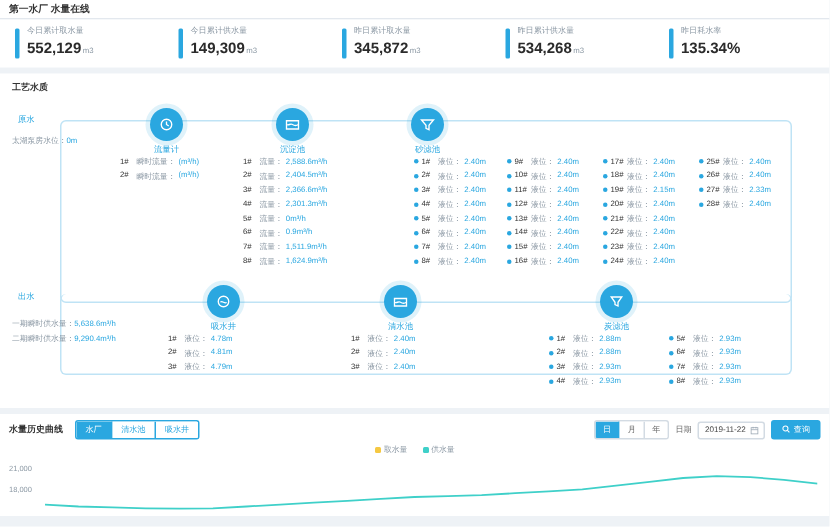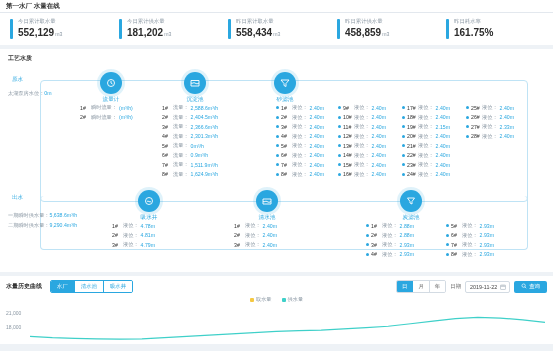--- a/index.html
+++ b/index.html
@@ -143,42 +143,42 @@
       <div class="bar"></div>
       <div class="txt">
         <div class="lbl">今日累计取水量</div>
         <div class="val"><span>552,129</span><span class="unit">m3</span></div>
       </div>
     </div>
     <div class="kpi">
       <div class="bar"></div>
       <div class="txt">
         <div class="lbl">今日累计供水量</div>
-        <div class="val"><span>181,202</span><span class="unit">m3</span></div>
+        <div class="val"><span>149,309</span><span class="unit">m3</span></div>
       </div>
     </div>
     <div class="kpi">
       <div class="bar"></div>
       <div class="txt">
         <div class="lbl">昨日累计取水量</div>
-        <div class="val"><span>558,434</span><span class="unit">m3</span></div>
+        <div class="val"><span>345,872</span><span class="unit">m3</span></div>
       </div>
     </div>
     <div class="kpi">
       <div class="bar"></div>
       <div class="txt">
         <div class="lbl">昨日累计供水量</div>
-        <div class="val"><span>458,859</span><span class="unit">m3</span></div>
+        <div class="val"><span>534,268</span><span class="unit">m3</span></div>
       </div>
     </div>
     <div class="kpi">
       <div class="bar"></div>
       <div class="txt">
         <div class="lbl">昨日耗水率</div>
-        <div class="val"><span>161.75%</span></div>
+        <div class="val"><span>135.34%</span></div>
       </div>
     </div>
   </div>
 
   <div class="panel">
     <div class="panel-title">工艺水质</div>
 
     <div class="flowbox">
 
       <div class="frame" style="left:34px; top:14px; width:488px; height:122px;"></div>

